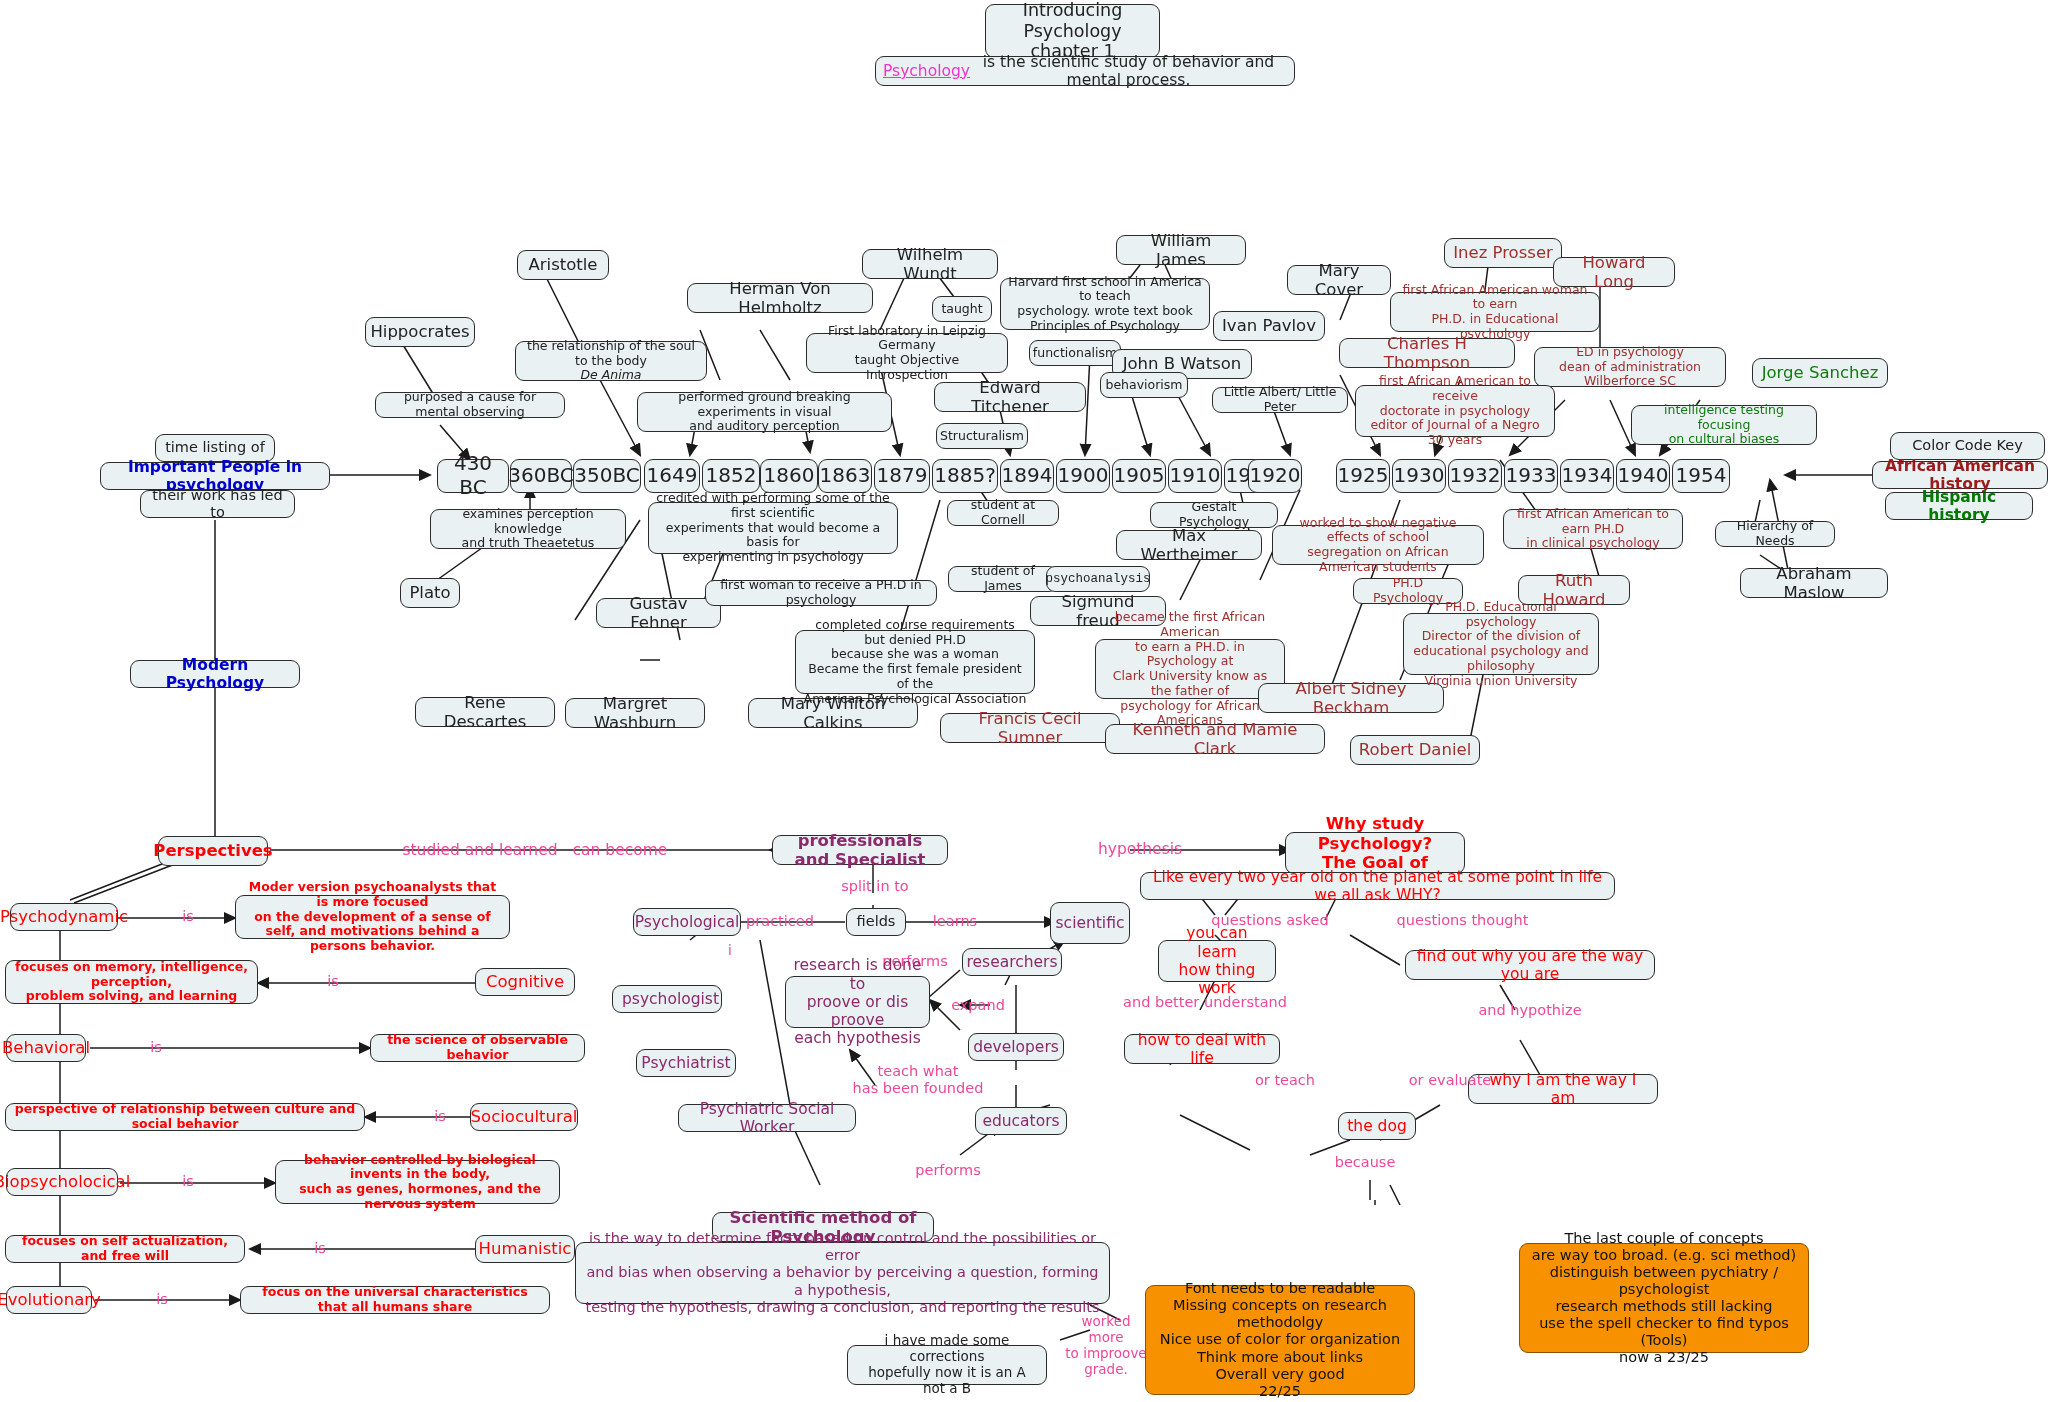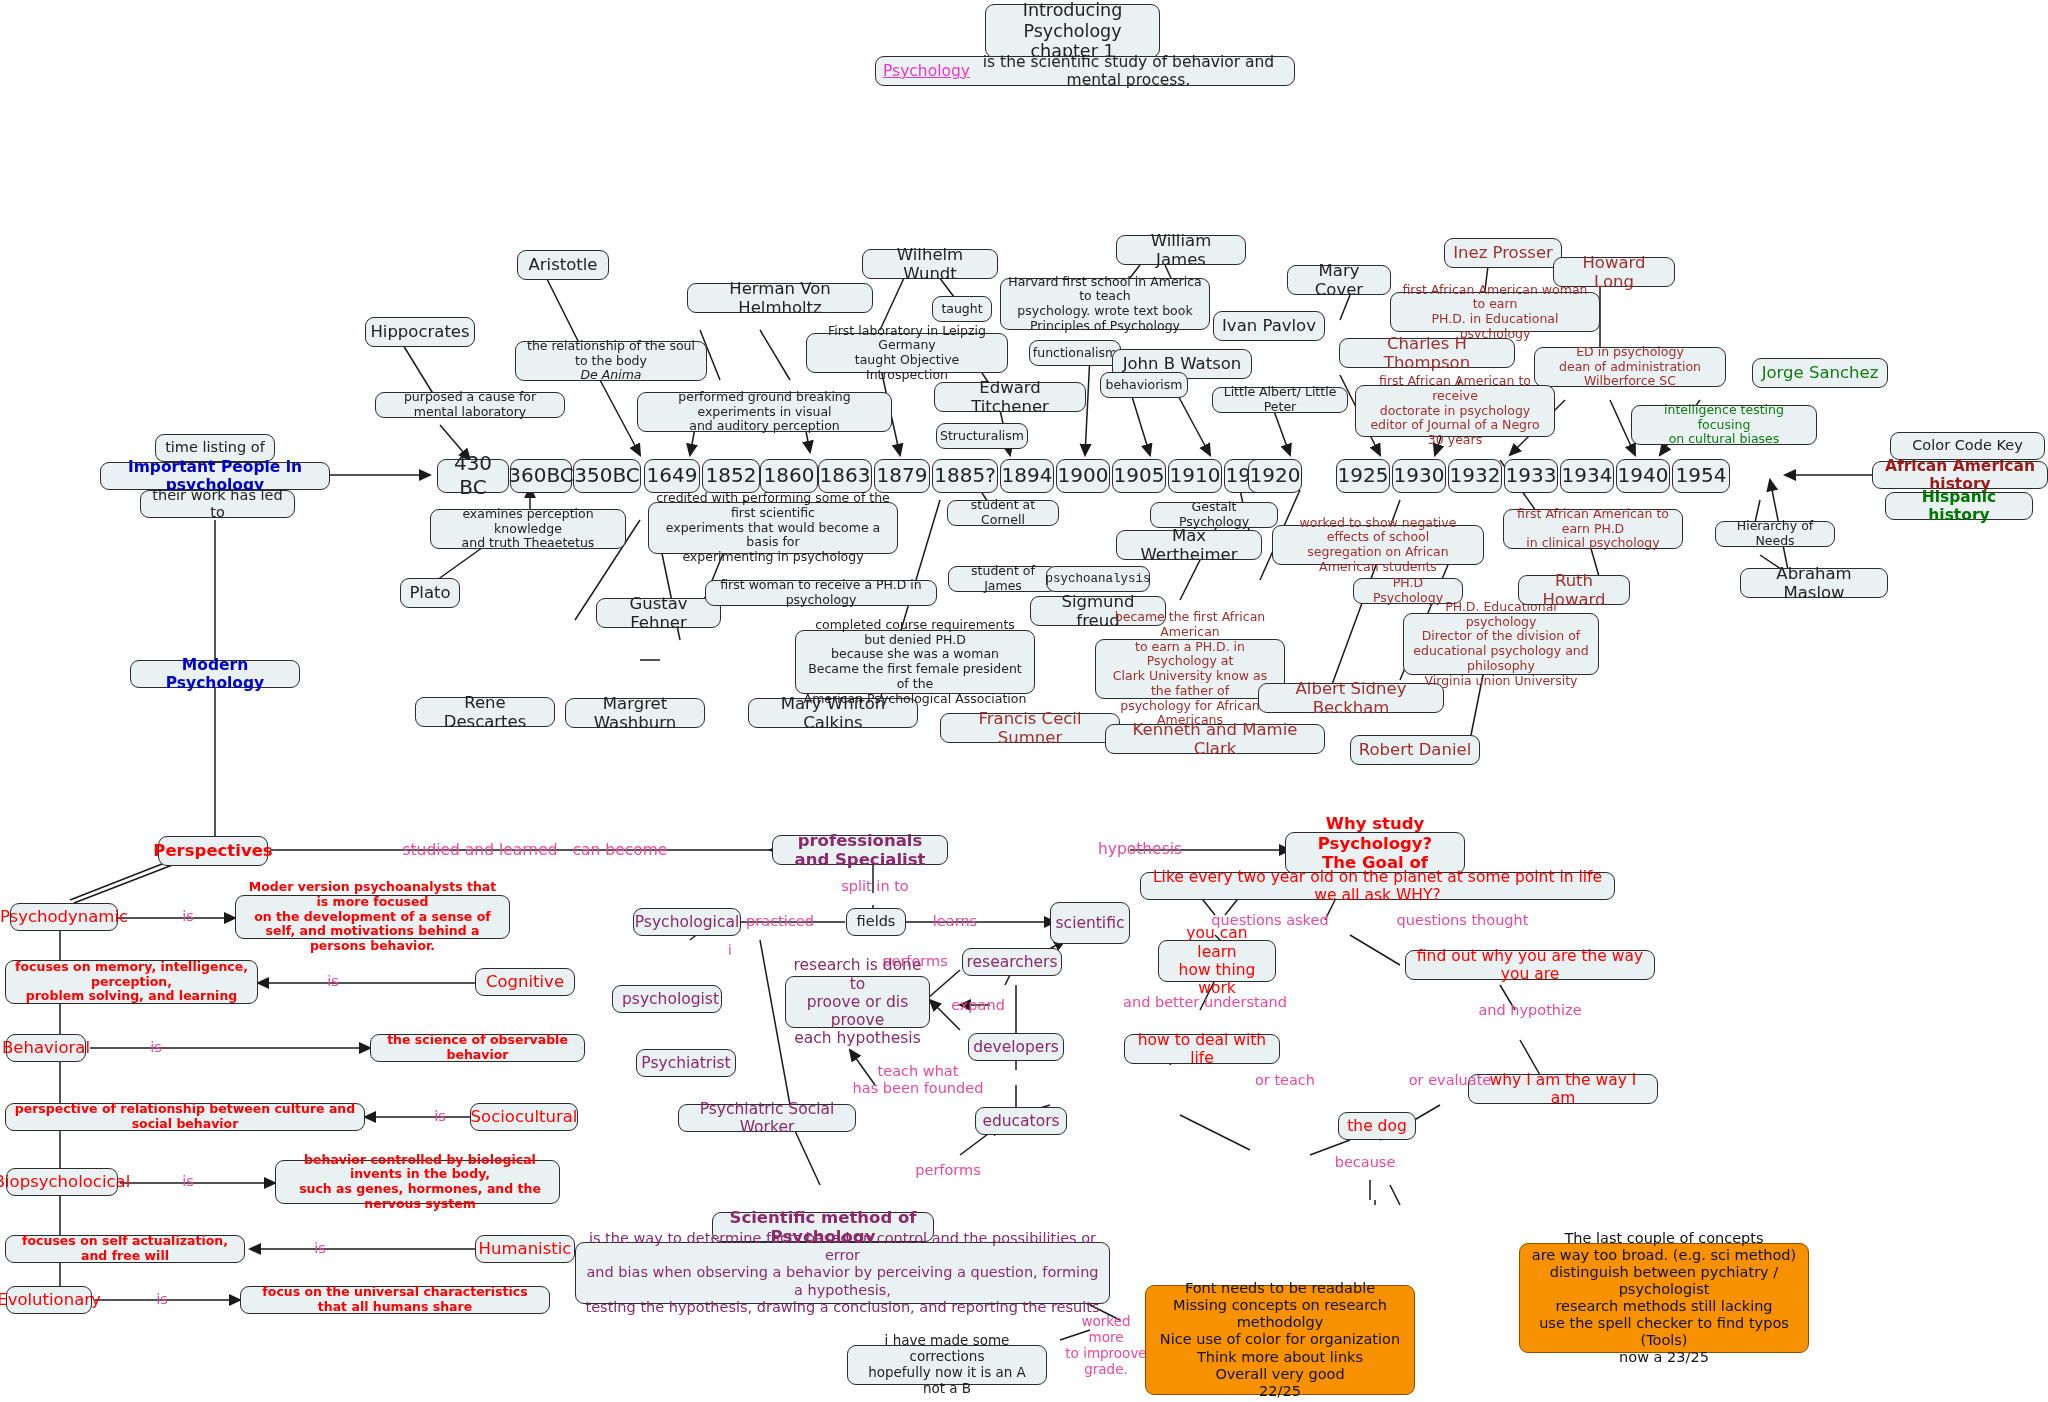--- a/index.html
+++ b/index.html
@@ -222,21 +222,21 @@
       <div class="node fs20" style="left: 1448px; top: 459px; width: 54px; height: 34px;">1932</div>
       <div class="node fs20" style="left: 1504px; top: 459px; width: 54px; height: 34px;">1933</div>
       <div class="node fs20" style="left: 1560px; top: 459px; width: 54px; height: 34px;">1934</div>
       <div class="node fs20" style="left: 1616px; top: 459px; width: 54px; height: 34px;">1940</div>
       <div class="node fs20" style="left: 1672px; top: 459px; width: 58px; height: 34px;">1954</div>
     </div>
 
 <div class="node fs16" style="left:365px;top:317px;width:110px;height:30px;">Hippocrates</div>
 
 <div class="node fs16" style="left:517px;top:250px;width:92px;height:30px;">Aristotle</div>
-<div class="node fs12" style="left:375px;top:392px;width:190px;height:26px;">purposed a cause for mental laboratory</div>
+<div class="node fs12" style="left:375px;top:392px;width:190px;height:26px;">purposed a cause for mental observing</div>
 <div class="node fs12" style="left:515px;top:341px;width:192px;height:40px;flex-direction:column;">
   <span>the relationship of the soul to the body</span>
   <span class="ital">De Anima</span>
 </div>
 <div class="node fs16" style="left:400px;top:578px;width:60px;height:30px;">Plato</div>
 <div class="node fs12" style="left:430px;top:509px;width:196px;height:40px;">examines perception knowledge
 and truth Theaetetus</div>
 <div class="node fs16" style="left:415px;top:697px;width:140px;height:30px;">Rene Descartes</div>
 
 <div class="node fs16" style="left:687px;top:283px;width:186px;height:30px;">Herman Von Helmholtz</div>

